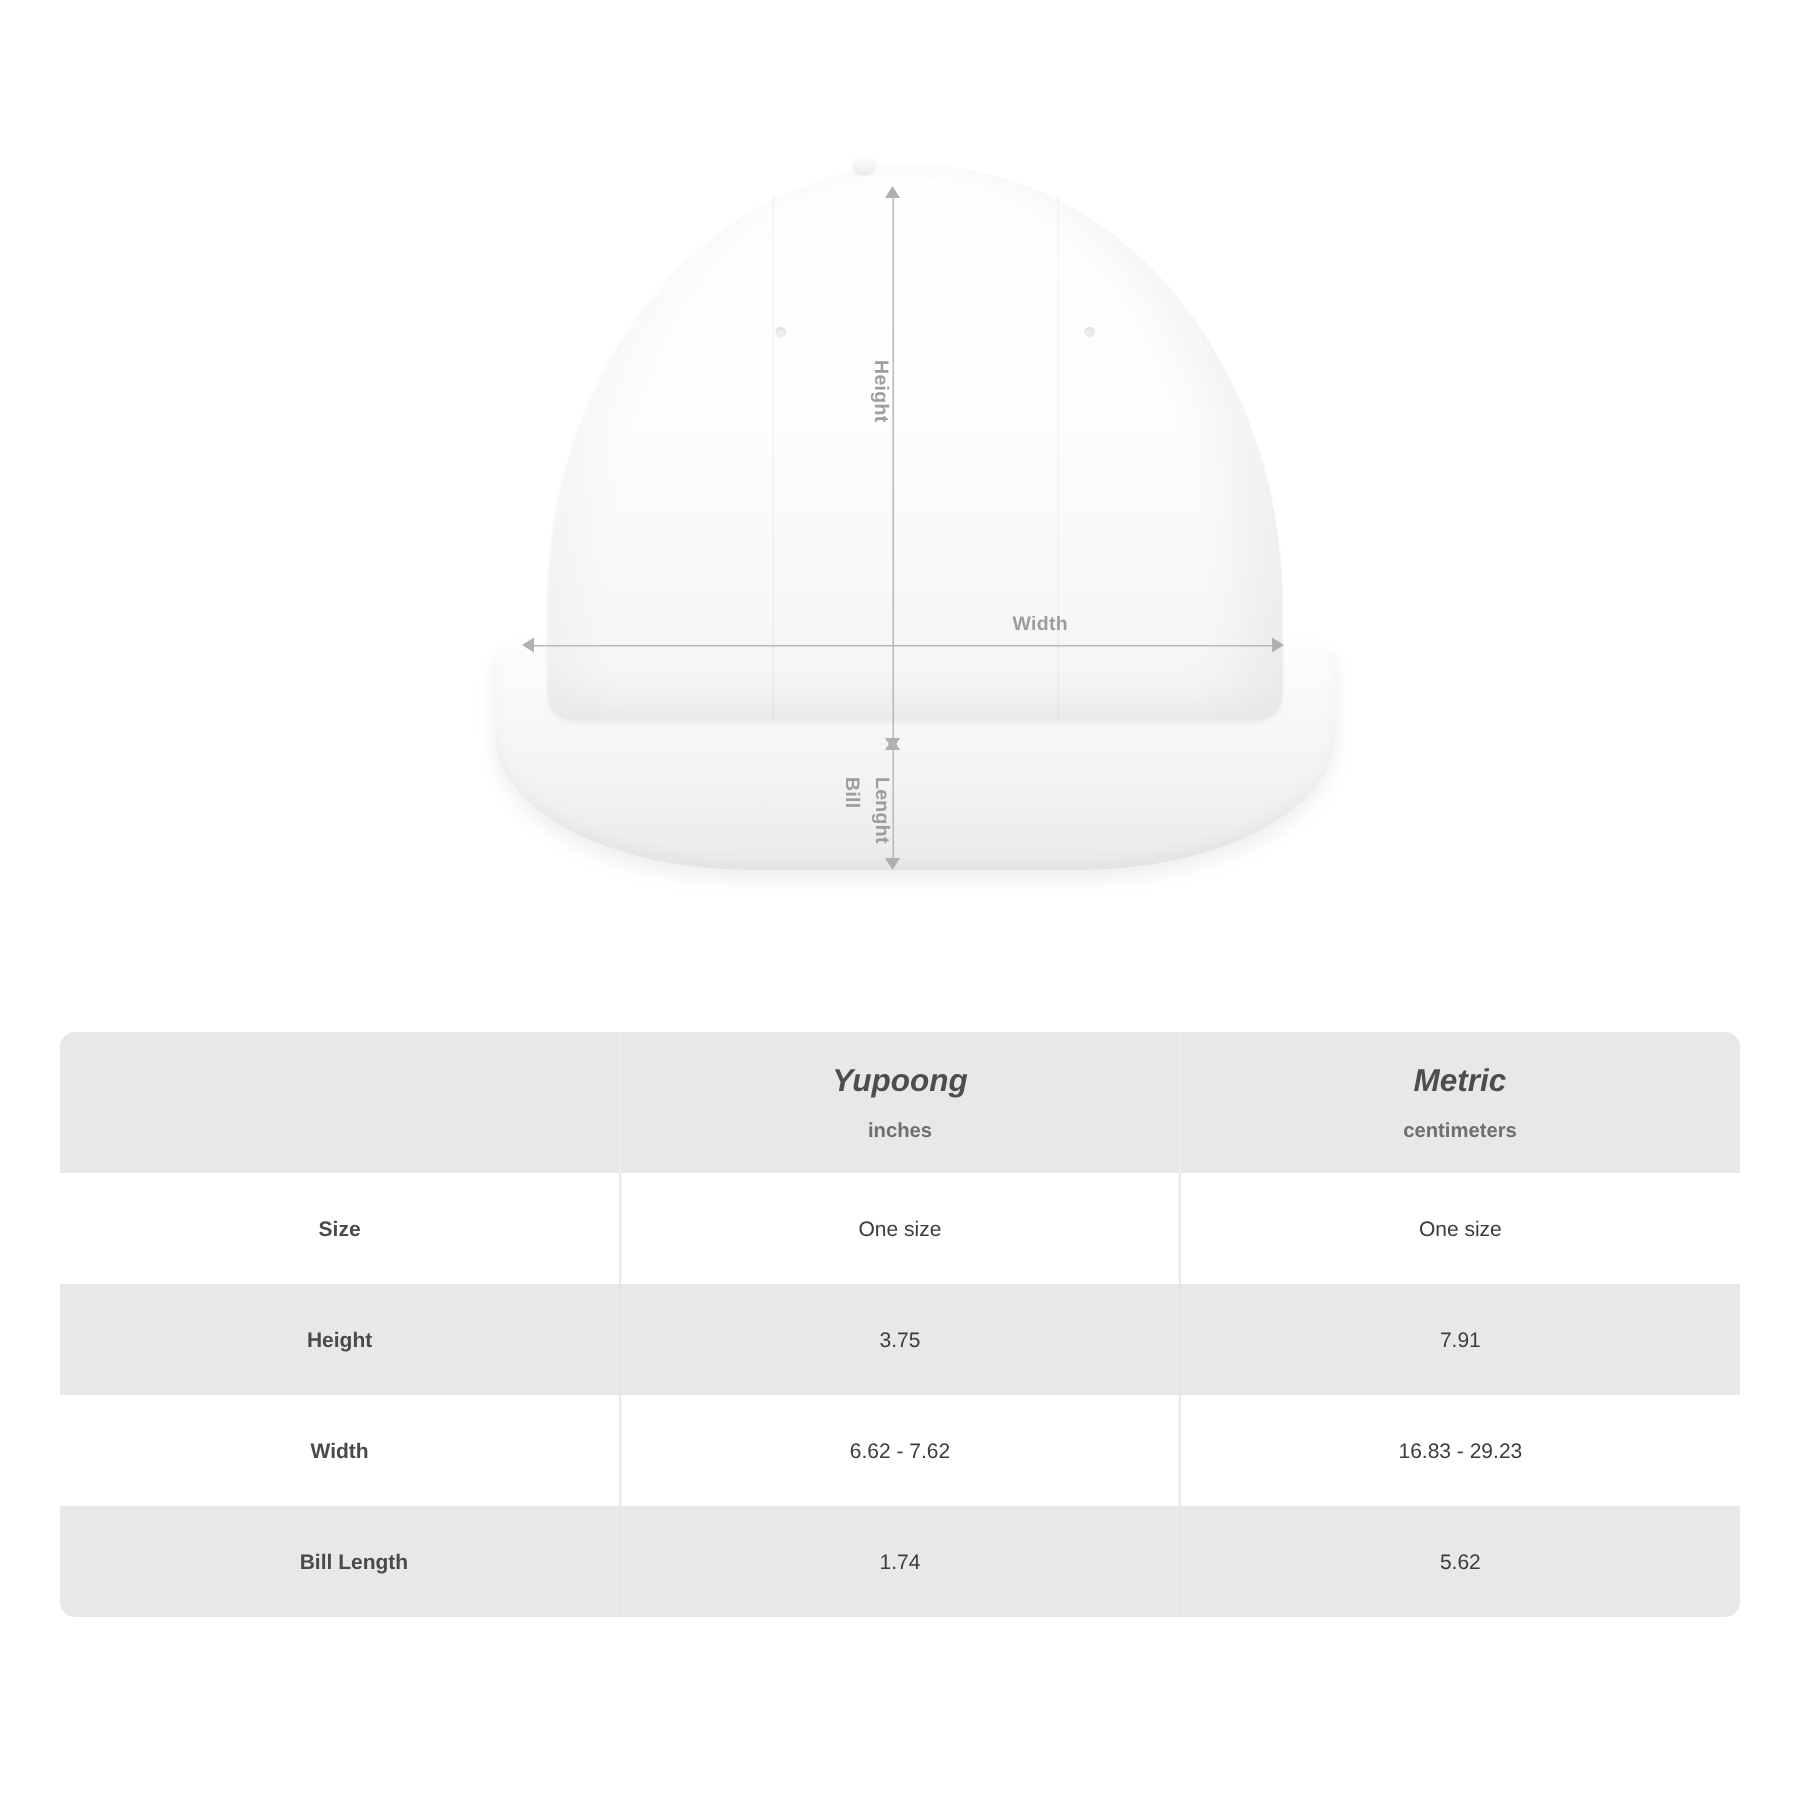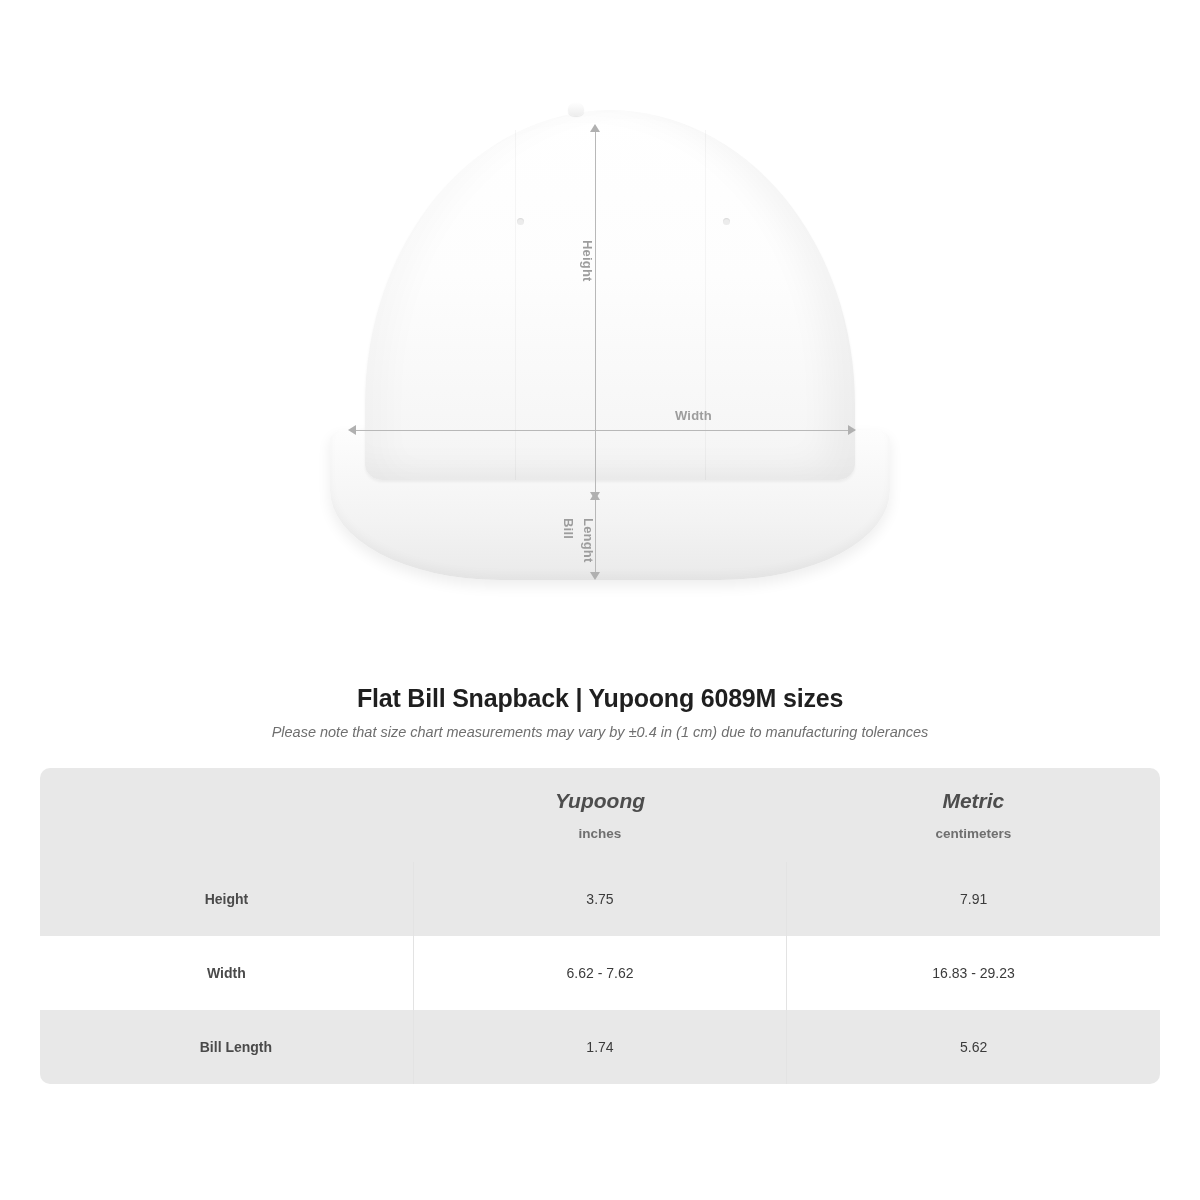--- a/index.html
+++ b/index.html
@@ -274,41 +274,42 @@
       <div class="dim-label" style="left:345px; top:308px;">Width</div>
 
       <div class="vline" style="left:265px; top:398px; height:80px;"></div>
       <div class="arrow arrow-up" style="left:260px; top:392px;"></div>
       <div class="arrow arrow-down" style="left:260px; top:472px;"></div>
       <div class="dim-label vertical-label" style="left:231px; top:418px;">Bill</div>
       <div class="dim-label vertical-label" style="left:251px; top:418px;">Lenght</div>
     </div>
   </div>
 
-  <div class="title-block">
-    <h1 class="chart-title">Flat Bill Snapback | Yupoong 6089M sizes</h1>
-    <div class="chart-note">Please note that size chart measurements may vary by ±0.4 in (1 cm) due to manufacturing tolerances</div>
-  </div>
 
   <div class="table-wrap">
     <table class="size-table">
       <thead>
         <tr>
           <th class="unit-head"></th>
           <th class="unit-head">
             <div class="unit-name">Yupoong</div>
             <div class="unit-sub">inches</div>
           </th>
           <th class="unit-head">
             <div class="unit-name">Metric</div>
             <div class="unit-sub">centimeters</div>
           </th>
         </tr>
       </thead>
       <tbody>
+        <tr class="body-row plain">
+          <td class="row-label">Size</td>
+          <td class="cell">One size</td>
+          <td class="cell">One size</td>
+        </tr>
         <tr class="body-row shaded">
           <td class="row-label">Height</td>
           <td class="cell">3.75</td>
           <td class="cell">7.91</td>
         </tr>
         <tr class="body-row plain">
           <td class="row-label">Width</td>
           <td class="cell">6.62 - 7.62</td>
           <td class="cell">16.83 - 29.23</td>
         </tr>

